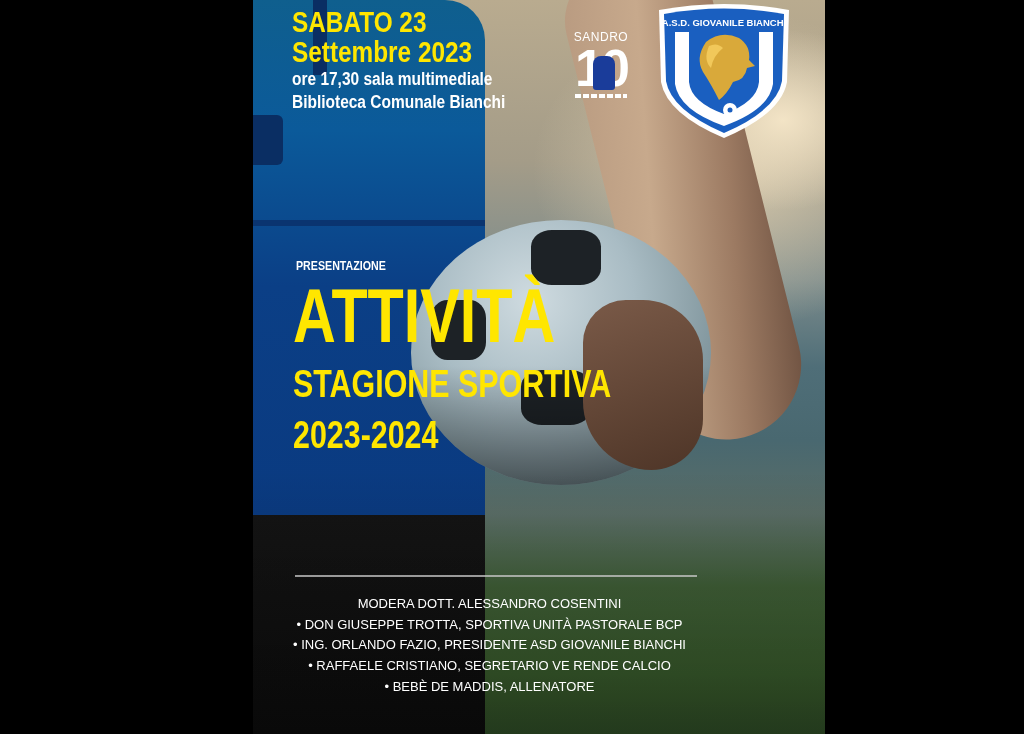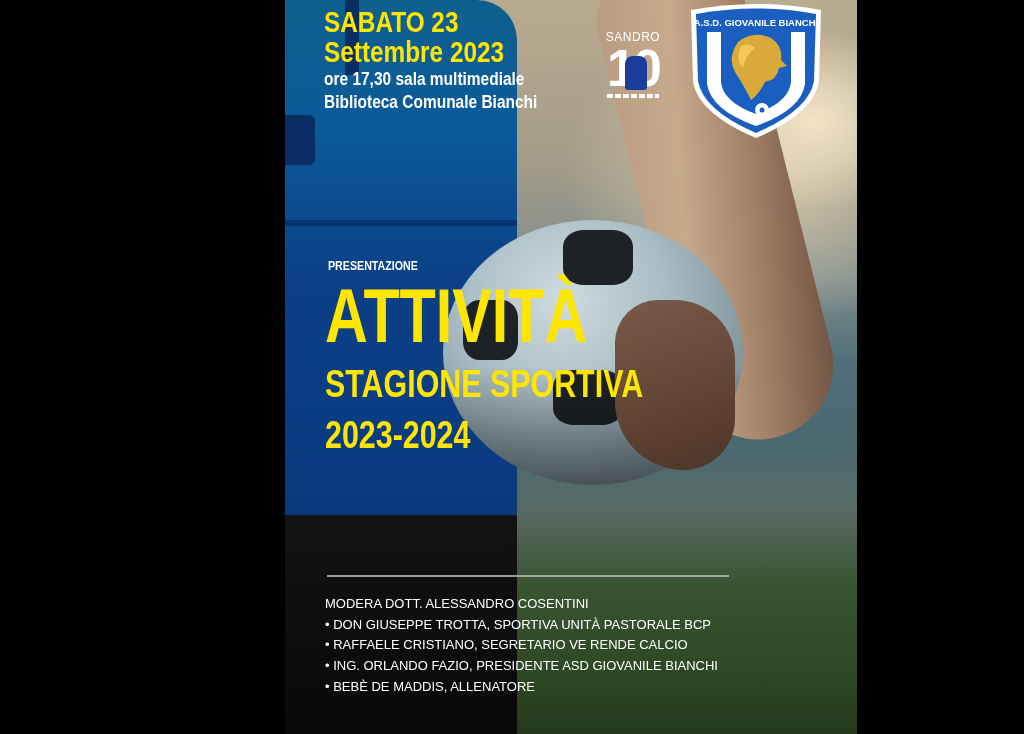--- a/index.html
+++ b/index.html
@@ -6,21 +6,20 @@
     body {
       width: 1024px; height: 734px; background: #000; overflow: hidden;
       position: relative; font-family: "Liberation Sans", sans-serif;
     }
     .poster {
       position: absolute; left: 253px; top: 0; width: 572px; height: 734px; overflow: hidden;
       background:
         radial-gradient(ellipse 120px 90px at 530px 120px, rgba(245,230,200,0.95), rgba(245,230,200,0) 100%),
         radial-gradient(ellipse 200px 160px at 480px 170px, rgba(220,205,175,0.9), rgba(220,205,175,0) 100%),
         linear-gradient(180deg, #b9ab8f 0%, #a49c88 22%, #7d8c8c 38%, #4f6e78 50%, #496870 60%, #5a6d66 70%, #3f5e36 80%, #385a2b 92%, #2f4d26 100%);
-      margin-left: 32px;
     }
     
     .shirt {
       position: absolute; left: 0; top: 0; width: 232px; height: 520px;
       background: linear-gradient(180deg, #0f5f8e 0%, #0b5a9a 25%, #0b3f86 55%, #0a3a80 100%);
       border-top-right-radius: 40px;
     }
     .shirt-stripe { position: absolute; background: #0a2e63; }
     .shorts {
       position: absolute; left: 0; top: 515px; width: 232px; height: 219px;
@@ -65,21 +64,21 @@
     .pres { left: 43px; top: 258px; font-size: 13px; transform: scaleX(0.82); transform-origin: left; }
     .t1 { left: 40px; top: 272px; font-size: 76px; transform: scaleX(0.78); transform-origin: left; line-height: 88px; }
     .t2 { left: 40px; top: 362px; font-size: 38px; transform: scaleX(0.80); transform-origin: left; line-height: 44px; }
     .t3 { left: 40px; top: 413px; font-size: 38px; transform: scaleX(0.80); transform-origin: left; line-height: 44px; }
 
     .divider {
       position: absolute; left: 42px; top: 575px; width: 402px; height: 2px;
       background: rgba(200,200,200,0.75);
     }
     .info { position: absolute; left: 40px; top: 594px; color: #fff; font-size: 13px; }
-    .info div { line-height: 20.7px; white-space: nowrap; }
+    .info div { line-height: 20.7px; white-space: nowrap; text-align: center; }
 
     
     .sandro { position: absolute; left: 318px; top: 30px; width: 60px; height: 80px; }
     .sandro .name { color: #fff; font-weight: normal; font-size: 12px; letter-spacing: 0.5px; text-align: center; }
     .sandro .num { color: #fff; font-weight: bold; font-size: 52px; line-height: 48px; text-align: center; letter-spacing: -3px; }
     .sandro .bar { margin: 2px auto 0; width: 52px; height: 4px; background: repeating-linear-gradient(90deg, #fff 0 6px, rgba(0,0,0,0) 6px 8px); }
     .sandro .fig { position: absolute; left: 22px; top: 26px; width: 22px; height: 34px; background: #1a3c9a; border-radius: 8px 8px 3px 3px; }
 
     
     .crest { position: absolute; left: 398px; top: 2px; width: 146px; height: 138px; }
@@ -133,17 +132,17 @@
   <p class="txt white pres">PRESENTAZIONE</p>
   <p class="txt yellow t1">ATTIVITÀ</p>
   <p class="txt yellow t2">STAGIONE SPORTIVA</p>
   <p class="txt yellow t3">2023-2024</p>
 
   <div class="divider"></div>
 
   <div class="info">
     <div>MODERA DOTT. ALESSANDRO COSENTINI</div>
     <div>• DON GIUSEPPE TROTTA, SPORTIVA UNITÀ PASTORALE BCP</div>
+    <div>• ING. ORLANDO FAZIO, PRESIDENTE ASD GIOVANILE BIANCHI</div>
     <div>• RAFFAELE CRISTIANO, SEGRETARIO VE RENDE CALCIO</div>
-    <div>• ING. ORLANDO FAZIO, PRESIDENTE ASD GIOVANILE BIANCHI</div>
     <div>• BEBÈ DE MADDIS, ALLENATORE</div>
   </div>
 </div>
 
 </body></html>

